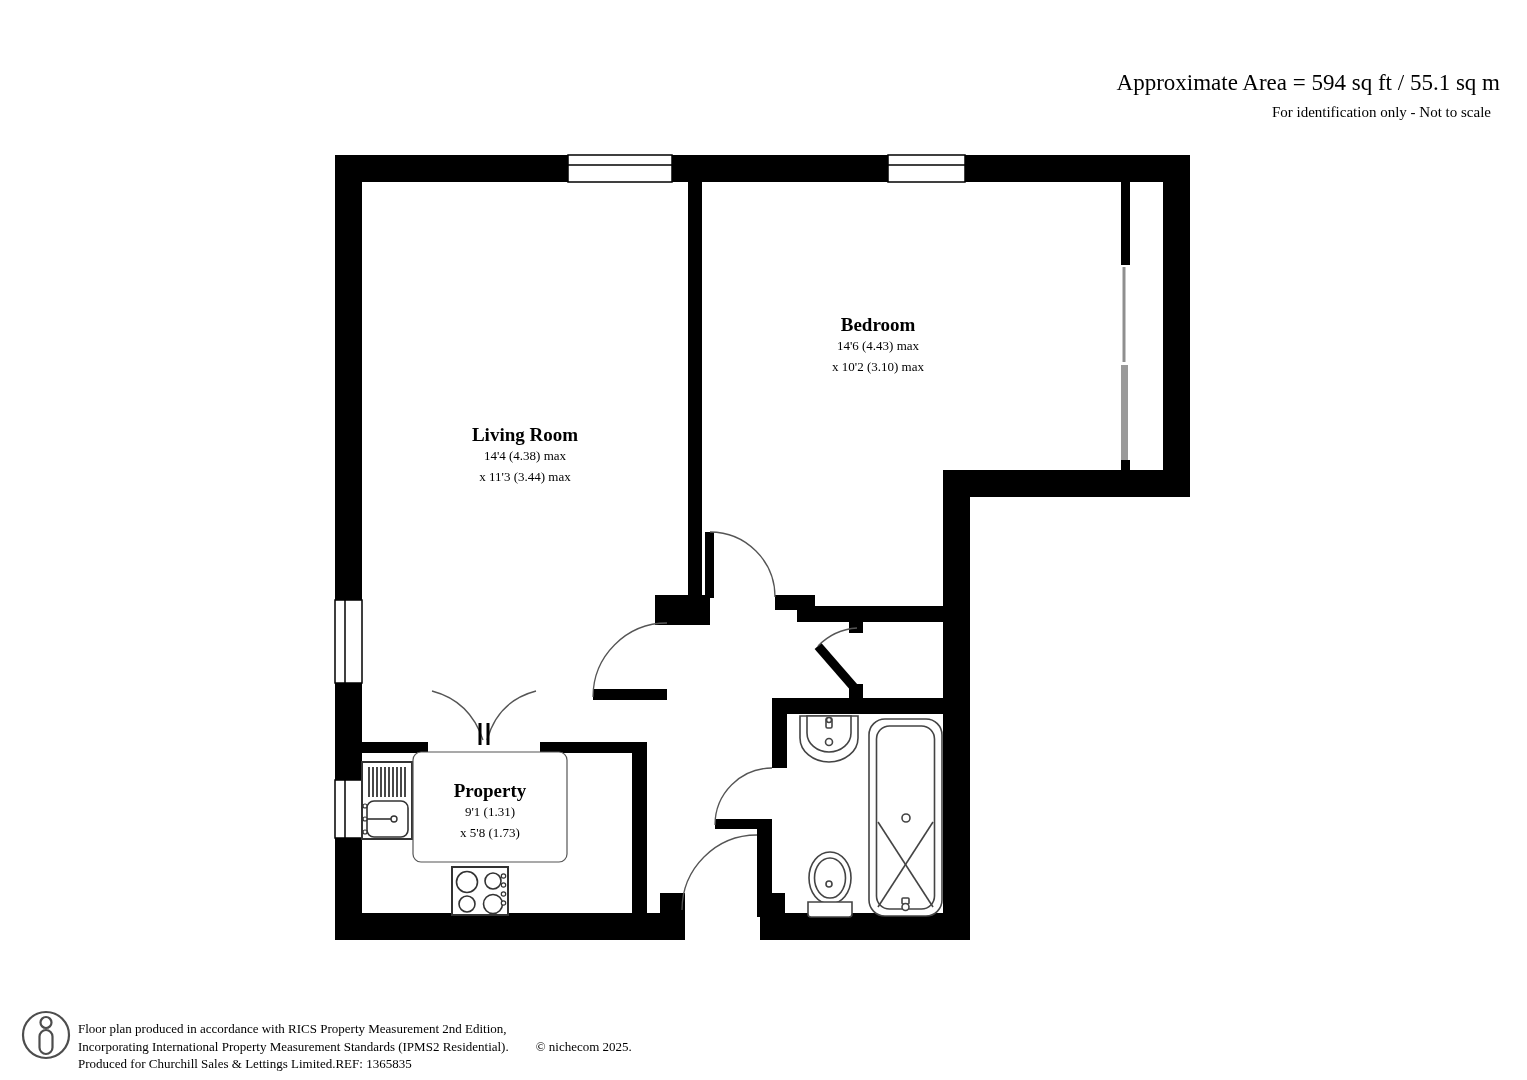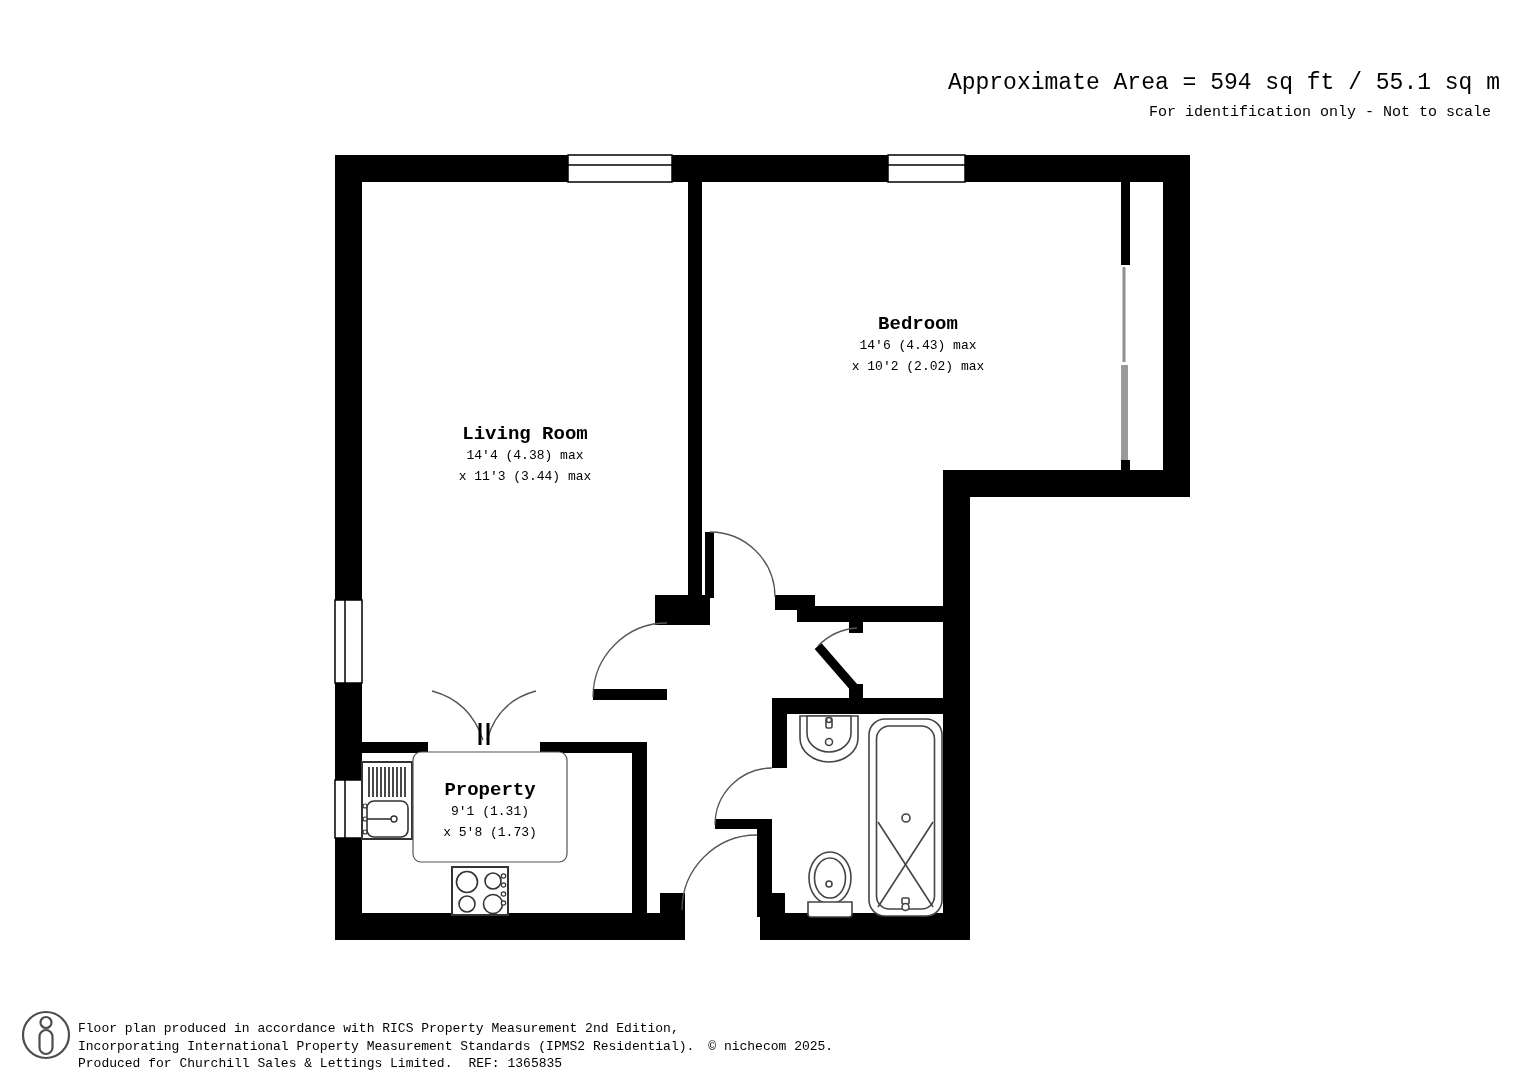--- a/index.html
+++ b/index.html
@@ -1,26 +1,26 @@
 <!DOCTYPE html>
 <html><head>
 <meta charset="utf-8">
 <style>
   html,body{margin:0;padding:0;background:#fff;}
   #stage{position:relative;width:1527px;height:1080px;background:#ffffff;overflow:hidden;
-         font-family:Liberation Mono, monospace;color:#000;}
+         font-family:Liberation Serif, serif;color:#000;}
   #plan-svg{position:absolute;left:0;top:0;}
   .room-label{position:absolute;text-align:center;}
   .room-name{font-size:19px;font-weight:bold;line-height:21px;}
   .room-dim{font-size:13px;line-height:21px;}
   #area-line{position:absolute;right:27px;top:70px;font-size:23px;text-align:right;}
   #area-note{position:absolute;right:36px;top:104px;font-size:15px;text-align:right;}
   #footer{position:absolute;left:78px;top:1020px;font-size:13px;line-height:17.5px;color:#000000;}
-  #footer .copyright{margin-left:14px;}
-  #footer .ref{margin-left:16px;}
+  #footer .copyright{margin-left:27px;}
+  #footer .ref{}
   #footer-icon{position:absolute;left:20px;top:1008px;}
 </style>
 </head>
 <body>
 
 <div id="stage">
 
   <svg id="plan-svg" width="1527" height="1080" viewBox="0 0 1527 1080">
 
     <g fill="#000">
@@ -194,24 +194,24 @@
 
   <div id="area-line">Approximate Area = 594 sq ft / 55.1 sq m</div>
   <div id="area-note">For identification only - Not to scale</div>
 
   <div class="room-label" style="left:395px;top:424px;width:260px;">
     <div class="room-name">Living Room</div>
     <div class="room-dim">14'4 (4.38) max</div>
     <div class="room-dim">x 11'3 (3.44) max</div>
   </div>
 
-  <div class="room-label" style="left:788px;top:314px;width:260px;">
+  <div class="room-label" style="left:748px;top:314px;width:260px;">
     <div class="room-name">Bedroom</div>
     <div class="room-dim">14'6 (4.43) max</div>
-    <div class="room-dim">x 10'2 (2.02) max</div>
+    <div class="room-dim">x 10'2 (3.10) max</div>
   </div>
 
   <div class="room-label" style="left:370px;top:780px;width:240px;">
     <div class="room-name">Property</div>
     <div class="room-dim">9'1 (1.31)</div>
     <div class="room-dim">x 5'8 (1.73)</div>
   </div>
 
   <svg id="footer-icon" width="52" height="54" viewBox="0 0 52 54">
     <circle cx="26" cy="27" r="23" fill="none" stroke="#4d4d4d" stroke-width="2.2"></circle>

